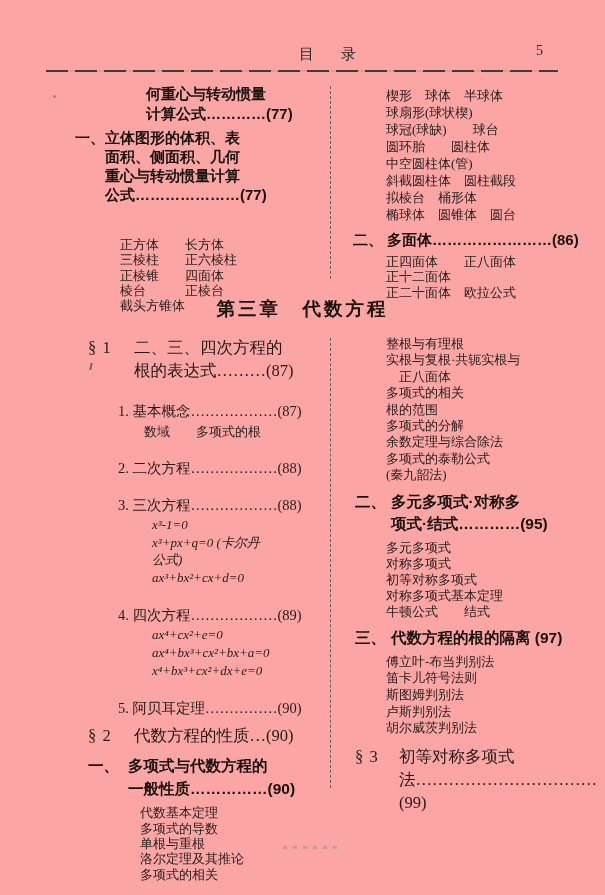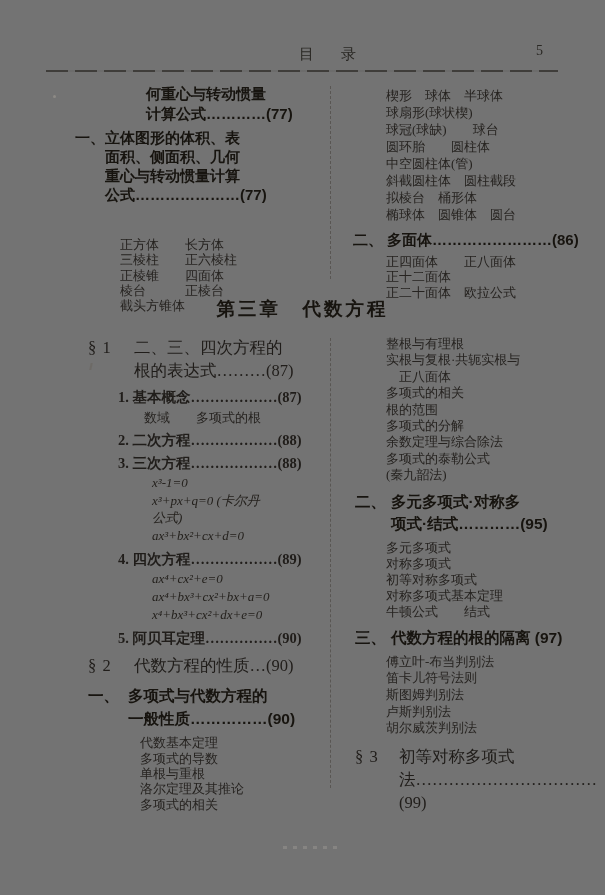--- a/index.html
+++ b/index.html
@@ -1,18 +1,18 @@
 <!DOCTYPE html>
 <html><head>
 <meta charset="utf-8">
 <style>
   html,body{margin:0;padding:0;background:#e8e8e6;}
   .page{
     position:relative;width:605px;height:895px;margin:0 auto;
-    background:#737373;color:#201d1a;overflow:hidden;
+    background:#fca5a5;color:#201d1a;overflow:hidden;
     font-family:"Liberation Serif","DejaVu Serif",serif;
   }
   
   .hdr-title{position:absolute;left:299px;top:45px;font-size:15px;letter-spacing:6px;color:#2a2824;}
   .page-num{position:absolute;left:536px;top:43px;font-size:14px;color:#2a2824;}
   .hrule{position:absolute;left:46px;top:70px;width:512px;height:2px;
     background:repeating-linear-gradient(90deg,#3f3d3a 0 22px,rgba(63,61,58,.12) 22px 29px);}
   
   .vdiv{position:absolute;width:0;border-left:1.5px dashed #55524e;opacity:.85;}
   .vdiv.d1{left:330px;top:86px;height:193px;}
@@ -35,21 +35,21 @@
   #p1r .subitems.top{margin-top:3px;line-height:17px;}
   #p1r .subitems{margin-left:33px;}
   #p1r .secentry{margin-top:7px;}
   #p1r .secentry .num{flex:0 0 34px;}
   
   .chapter{position:absolute;left:0;right:0;top:296px;text-align:center;
     font-size:18.5px;letter-spacing:3px;}
   
   .sentry{display:flex;font-size:16.5px;line-height:23px;}
   .sentry .snum{flex:0 0 46px;letter-spacing:1px;}
-  .numitem{margin-left:30px;font-size:14.5px;line-height:16px;margin-top:7px;font-weight:bold;}
+  .numitem{margin-left:30px;font-size:14.5px;line-height:16px;margin-top:21px;}
   .subline{margin-left:56px;font-size:13px;line-height:15px;margin-top:5px;color:#262320;}
   .formulas{margin-left:64px;font-size:13px;line-height:17.6px;margin-top:3px;
     font-style:italic;color:#24211d;}
   #p2l .secentry{margin-top:7px;font-size:15.5px;line-height:23px;}
   #p2l .secentry .num{flex:0 0 40px;}
   #p2l .subitems{margin-left:52px;line-height:15.4px;margin-top:5px;}
   .mt8{margin-top:8px;}
   
   #p2r .ritems{margin-left:31px;font-size:13px;line-height:16.4px;color:#262320;}
   #p2r .secentry{margin-top:7px;font-size:15.5px;line-height:22px;}

